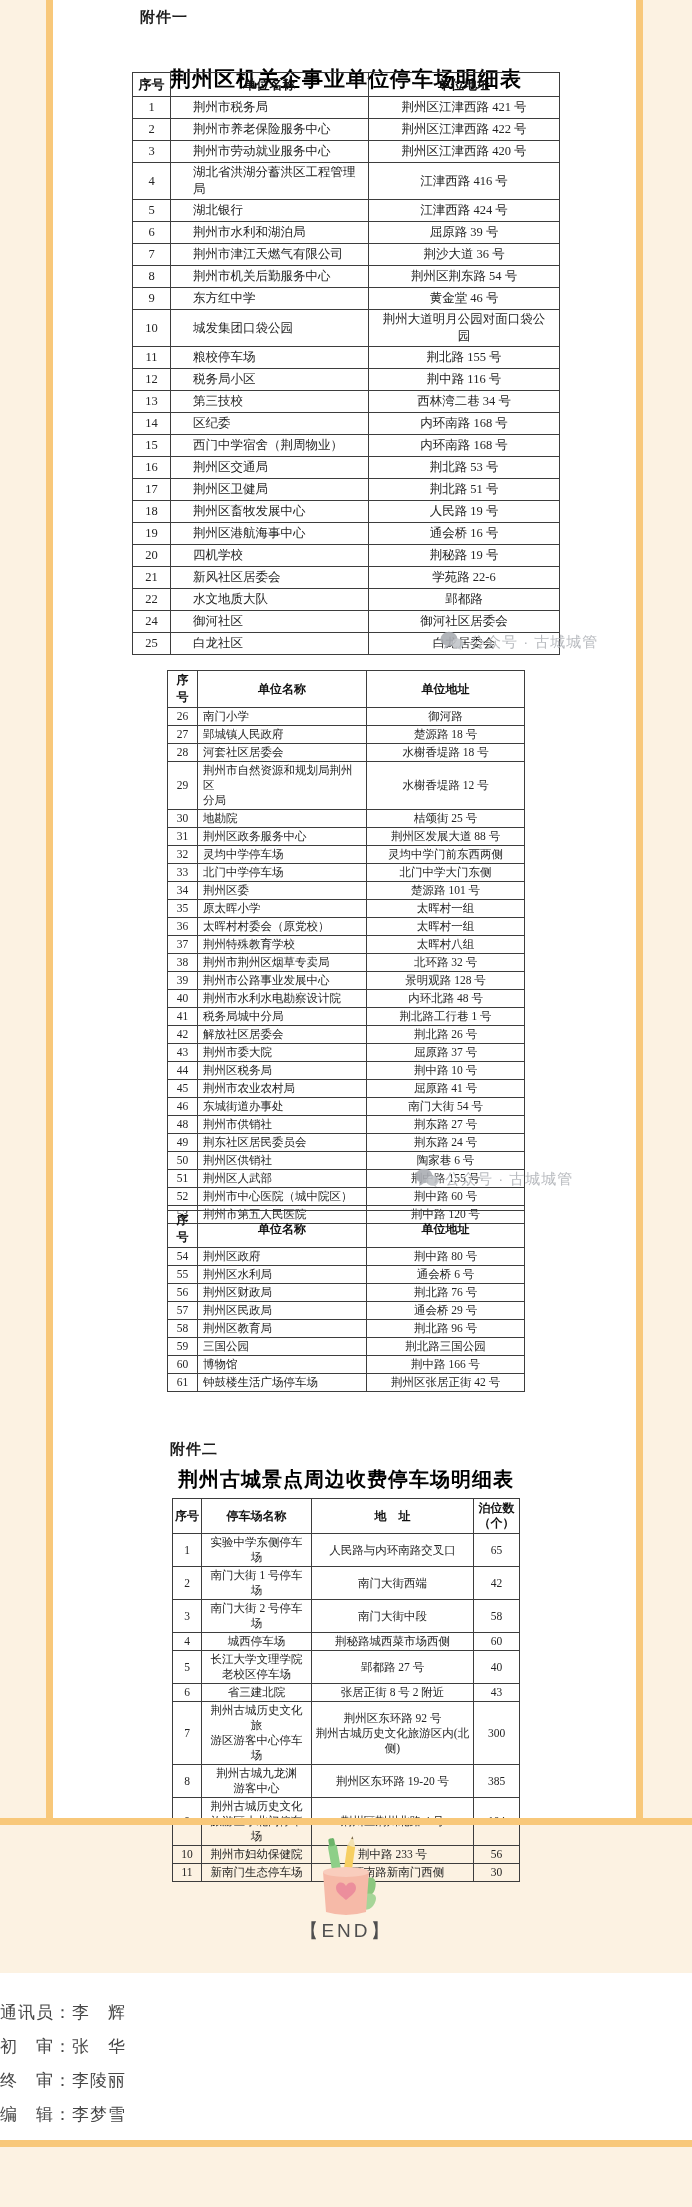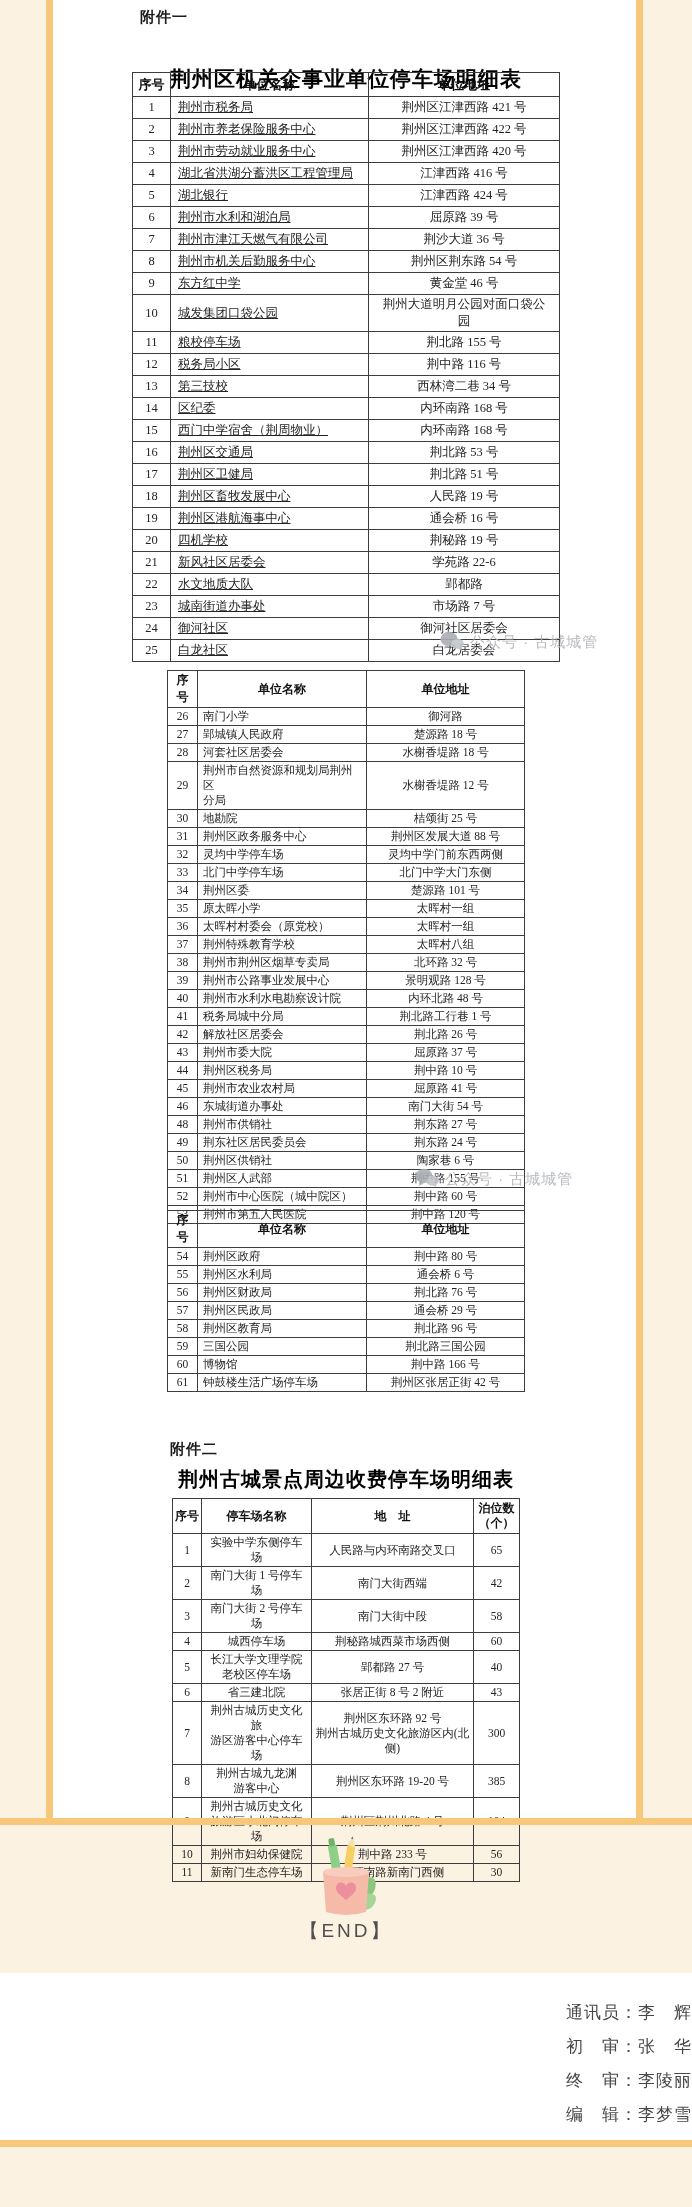--- a/index.html
+++ b/index.html
@@ -34,21 +34,21 @@
 
   table{border-collapse:collapse;position:absolute;left:50%;transform:translateX(-50%);
         color:#242424;table-layout:fixed;}
   td,th{border:1px solid #3d3d3d;text-align:center;white-space:pre-line;
         padding:1px 3px;overflow:hidden;}
   th{font-family:"Liberation Sans","DejaVu Sans",sans-serif;font-weight:bold;color:#111;}
 
   .t1{top:72px;width:427px;font-size:12.5px;}
   .t1 th{height:21px;font-size:13px;}
   .t1 td{height:19px;line-height:17px;}
-  .t1 td:nth-child(2){text-align:left;padding-left:7px;text-decoration:underline;}
+  .t1 td:nth-child(2){text-align:left;padding-left:22px;}
 
   .t23{font-size:11.5px;width:357px;}
   .t2{top:670px;}
   .t3{top:1210px;}
   .t23 th{height:20px;font-size:12px;}
   .t23 td{height:15px;line-height:15px;}
   .t23 td:nth-child(2){text-align:left;padding-left:5px;}
 
   .t4{top:1498px;width:347px;font-size:11.5px;}
   .t4 th{font-size:12px;line-height:15px;padding:2px 2px;}
@@ -62,21 +62,21 @@
   .wm-1{left:440px;top:631px;}
   .wm-2{left:415px;top:1168px;}
 
   .illustration{position:absolute;left:50%;transform:translateX(-50%);top:1834px;}
   .end-label{
     position:absolute;left:0;width:692px;top:1918px;text-align:center;
     font-size:19px;color:#4f4f4f;letter-spacing:3px;
     font-family:"Liberation Sans","DejaVu Sans",sans-serif;
   }
   .credits{
-    position:absolute;left:0;width:692px;top:1996px;text-align:right;
+    position:absolute;left:0;width:692px;top:1996px;text-align:left;
     font-family:"Liberation Sans","DejaVu Sans",sans-serif;
     font-size:17px;color:#474747;letter-spacing:1px;
   }
   .credits .credit-line{line-height:34px;}
 </style>
 </head>
 <body>
 
 <div class="white-card"></div>
 <div class="vbar vbar-left"></div>
@@ -202,25 +202,20 @@
       </tr>
       <tr>
         <td>21</td>
         <td>新风社区居委会</td>
         <td>学苑路 22-6</td>
       </tr>
       <tr>
         <td>22</td>
         <td>水文地质大队</td>
         <td>郢都路</td>
-      </tr>
-      <tr>
-        <td>23</td>
-        <td>城南街道办事处</td>
-        <td>市场路 7 号</td>
       </tr>
       <tr>
         <td>24</td>
         <td>御河社区</td>
         <td>御河社区居委会</td>
       </tr>
       <tr>
         <td>25</td>
         <td>白龙社区</td>
         <td>白龙居委会</td>

